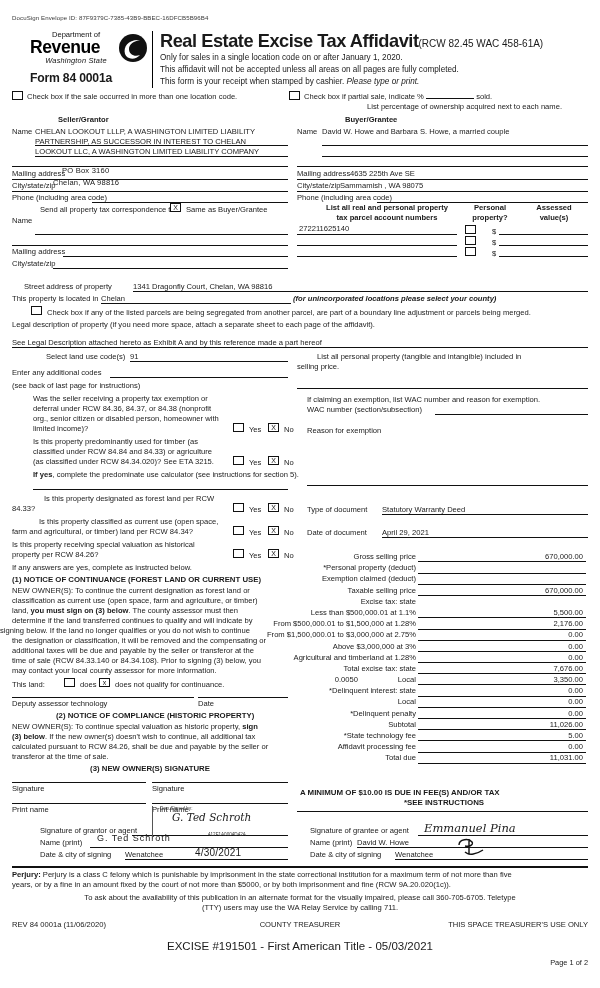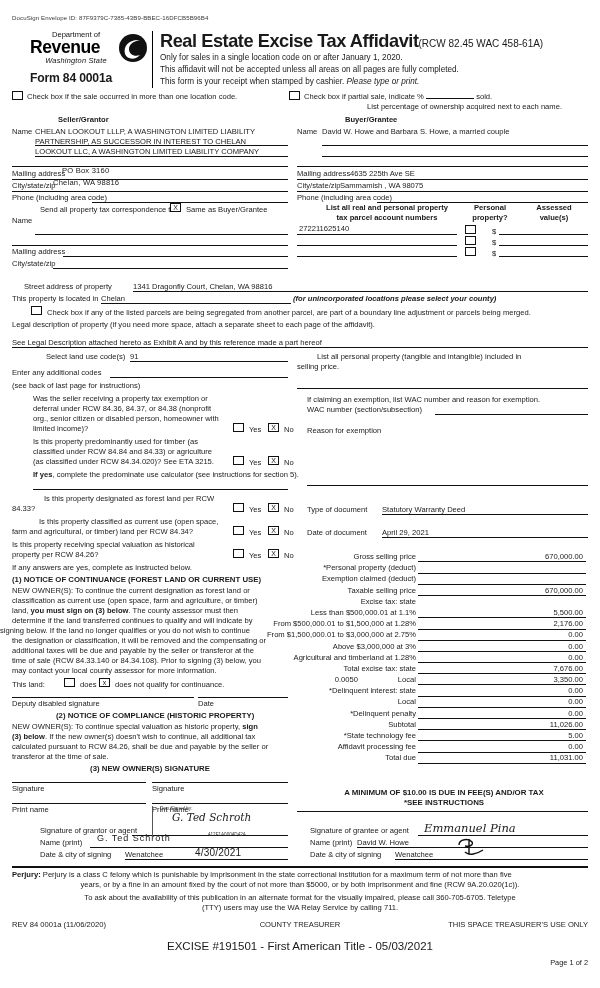--- a/index.html
+++ b/index.html
@@ -254,21 +254,21 @@
   <div class="t" style="left:12px; top:666px;">may contact your local county assessor for more information.</div>
 
   <div class="t" style="left:12px; top:680px;">This land:</div>
   <div class="cb" style="position:absolute; left:64px; top:678px;"></div>
   <div class="t" style="left:80px; top:680px;">does</div>
   <div class="cb" style="position:absolute; left:99px; top:678px;">x</div>
   <div class="t" style="left:115px; top:680px;">does not qualify for continuance.</div>
 
   <div class="hr" style="left:12px; top:697px; width:182px;"></div>
   <div class="hr" style="left:198px; top:697px; width:90px;"></div>
-  <div class="t" style="left:12px; top:699px;">Deputy disabled signature</div>
+  <div class="t" style="left:12px; top:699px;">Deputy assessor technology</div>
   <div class="t" style="left:198px; top:699px;">Date</div>
 
   <div class="t tb" style="left:12px; top:711px; font-size:7.8px;padding-left:44px;">(2) NOTICE OF COMPLIANCE (HISTORIC PROPERTY)</div>
   <div class="t" style="left:12px; top:722px;">NEW OWNER(S): To continue special valuation as historic property, <b>sign</b></div>
   <div class="t" style="left:12px; top:732px;"><b>(3) below</b>. If the new owner(s) doesn't wish to continue, all additional tax</div>
   <div class="t" style="left:12px; top:742px;">calculated pursuant to RCW 84.26, shall be due and payable by the seller or</div>
   <div class="t" style="left:12px; top:752px;">transferor at the time of sale.</div>
   <div class="t tb" style="left:12px; top:764px; width:276px; text-align:center; font-size:7.8px;">(3) NEW OWNER(S) SIGNATURE</div>
 
   <div class="hr" style="left:12px; top:782px; width:134px;"></div>
@@ -367,21 +367,21 @@
       <div class="taxrow">
         <span class="lab">Affidavit processing fee</span>
         <span class="amtline">0.00</span>
       </div>
       <div class="taxrow">
         <span class="lab">Total due</span>
         <span class="amtline">11,031.00</span>
       </div>
     </div>
 
-  <div class="t tb" style="left:300px; top:788px; width:288px; text-align:center; font-size:7.9px;">A MINIMUM OF $10.00 IS DUE IN FEE(S) AND/OR TAX</div>
+  <div class="t tb" style="left:300px; top:788px; width:288px; text-align:left; font-size:7.9px;">A MINIMUM OF $10.00 IS DUE IN FEE(S) AND/OR TAX</div>
   <div class="t tb" style="left:300px; top:798px; width:288px; text-align:center; font-size:7.9px;">*SEE INSTRUCTIONS</div>
   <div class="hr" style="left:297px; top:811px; width:291px;"></div>
 
 
   <div class="t" style="left:40px; top:826px;">Signature of grantor or agent</div>
   <div class="hr" style="left:132px; top:835px; width:156px;"></div>
   <div class="t" style="left:40px; top:838px;">Name (print)</div>
   <div class="t hw" style="left:97px; top:833px; font-size:9px; letter-spacing:1px;">G. Ted Schroth</div>
   <div class="hr" style="left:90px; top:847px; width:198px;"></div>
   <div class="t" style="left:40px; top:850px;">Date &amp; city of signing</div>
@@ -402,21 +402,21 @@
   <div class="hr" style="left:357px; top:847px; width:231px;"></div>
   <svg style="position:absolute; left:455px; top:836px; width:32px; height:22px;" viewBox="0 0 32 22">
     <path d="M4 9 C4 3, 14 2, 17 6 C19 9, 14 11, 10 10 M14 3 L14 19 M10 16 C14 20, 22 18, 28 14" stroke="#111" stroke-width="1.4" fill="none"></path>
   </svg>
   <div class="t" style="left:310px; top:850px;">Date &amp; city of signing</div>
   <div class="t" style="left:395px; top:850px;">Wenatchee</div>
   <div class="hr" style="left:395px; top:859px; width:193px;"></div>
 
   <div class="hr2" style="left:12px; top:866px; width:576px;"></div>
   <div class="t" style="left:12px; top:870px; width:576px; text-align:left;"><b>Perjury:</b><span> Perjury is a class C felony which is punishable by imprisonment in the state correctional institution for a maximum term of not more than five</span></div>
-  <div class="t" style="left:12px; top:880px; width:576px; text-align:center;">years, or by a fine in an amount fixed by the court of not more than $5000, or by both imprisonment and fine (RCW 9A.20.020(1c)).</div>
+  <div class="t" style="left:12px; top:880px; width:576px; text-align:left;">years, or by a fine in an amount fixed by the court of not more than $5000, or by both imprisonment and fine (RCW 9A.20.020(1c)).</div>
   <div class="t" style="left:12px; top:893px; width:576px; text-align:center;">To ask about the availability of this publication in an alternate format for the visually impaired, please call 360-705-6705. Teletype</div>
   <div class="t" style="left:12px; top:903px; width:576px; text-align:center;">(TTY) users may use the WA Relay Service by calling 711.</div>
 
   <div class="t" style="left:12px; top:920px;">REV 84 0001a (11/06/2020)</div>
   <div class="t" style="left:12px; top:920px; width:576px; text-align:right;">THIS SPACE TREASURER'S USE ONLY</div>
   <div class="t" style="left:12px; top:920px; width:576px; text-align:center;">COUNTY TREASURER</div>
 
   <div class="t" style="left:12px; top:940px; width:576px; text-align:center; font-size:11.5px;">EXCISE #191501 - First American Title - 05/03/2021</div>
   <div class="t" style="left:12px; top:958px; width:576px; text-align:right; font-size:7.4px;">Page 1 of 2</div>
 

